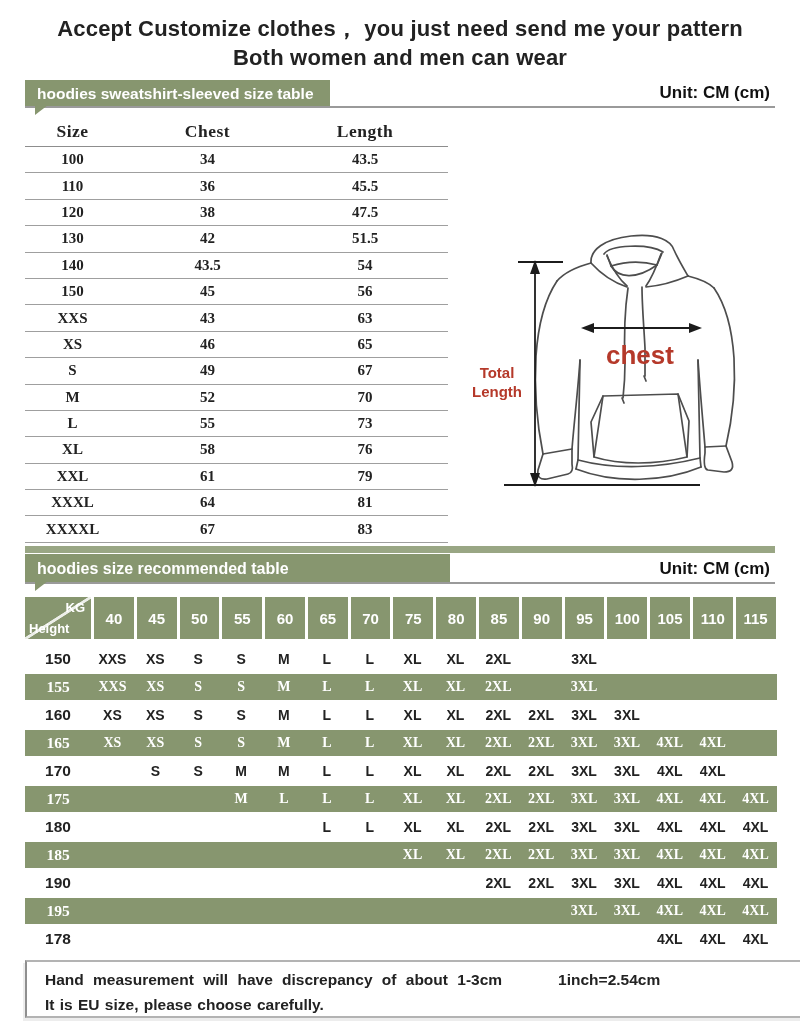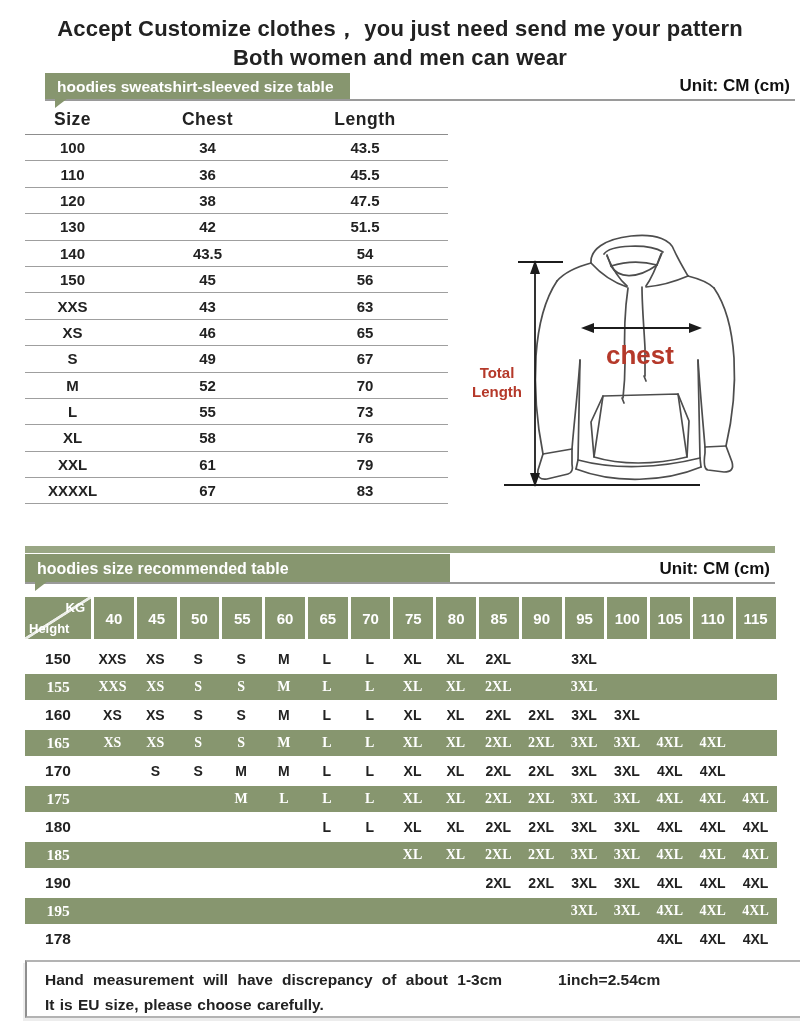--- a/index.html
+++ b/index.html
@@ -17,39 +17,39 @@
     font-weight:700;
     color:var(--ink);
     overflow:hidden;
   }
 
   
   .heading{position:absolute;top:14px;left:0;width:100%;text-align:center;line-height:29px;font-size:22px;letter-spacing:.2px;}
 
   
   .banner-row{position:absolute;left:25px;width:750px;border-bottom:2px solid #9a9a9a;}
-  .banner-row.first{top:73px;height:28px;margin-left:20px;}
+  .banner-row.first{top:80px;height:28px;}
   .banner-row.second{top:554px;height:30px;}
   .green-strip{position:absolute;left:0;top:-8px;width:750px;height:7px;background:var(--green);opacity:.85;}
   .banner{
     position:absolute;left:0;bottom:0;height:100%;
     background:var(--green);color:#fff;
     font-size:15.5px;line-height:28px;
     padding:0 16px 0 12px;white-space:nowrap;
   }
   .banner-row.second .banner{line-height:30px;font-size:16px;padding-left:12px;}
   .banner-tail{
     position:absolute;left:10px;bottom:-9px;width:0;height:0;
     border-left:13px solid var(--green);
     border-bottom:10px solid transparent;
   }
   .unit{position:absolute;right:5px;bottom:3px;font-size:17px;color:#111;}
 
   
-  .size-table{position:absolute;top:104px;left:25px;width:423px;}
+  .size-table{position:absolute;top:116px;left:25px;width:423px;font-family:Liberation Serif, serif;}
   .s-row{display:grid;grid-template-columns:95px 175px 140px;border-bottom:1.5px solid var(--line);align-items:center;text-align:center;}
   .s-row.head{height:31px;font-size:17.5px;letter-spacing:.5px;border-bottom-color:#8d8d8d;}
   .s-row.body-row{height:26.4px;font-size:15px;}
 
   
   .diagram{position:absolute;left:460px;top:208px;width:340px;height:312px;}
   .diagram svg{width:100%;height:100%;}
 
   
   .matrix{position:absolute;top:597px;left:25px;width:752px;}
@@ -162,20 +162,25 @@
       </div>
       <div class="s-row body-row">
         <span>XL</span>
         <span>58</span>
         <span>76</span>
       </div>
       <div class="s-row body-row">
         <span>XXL</span>
         <span>61</span>
         <span>79</span>
+      </div>
+      <div class="s-row body-row">
+        <span>XXXL</span>
+        <span>64</span>
+        <span>81</span>
       </div>
       <div class="s-row body-row">
         <span>XXXXL</span>
         <span>67</span>
         <span>83</span>
       </div>
     </div>
 </div>
 
 <div class="diagram">

